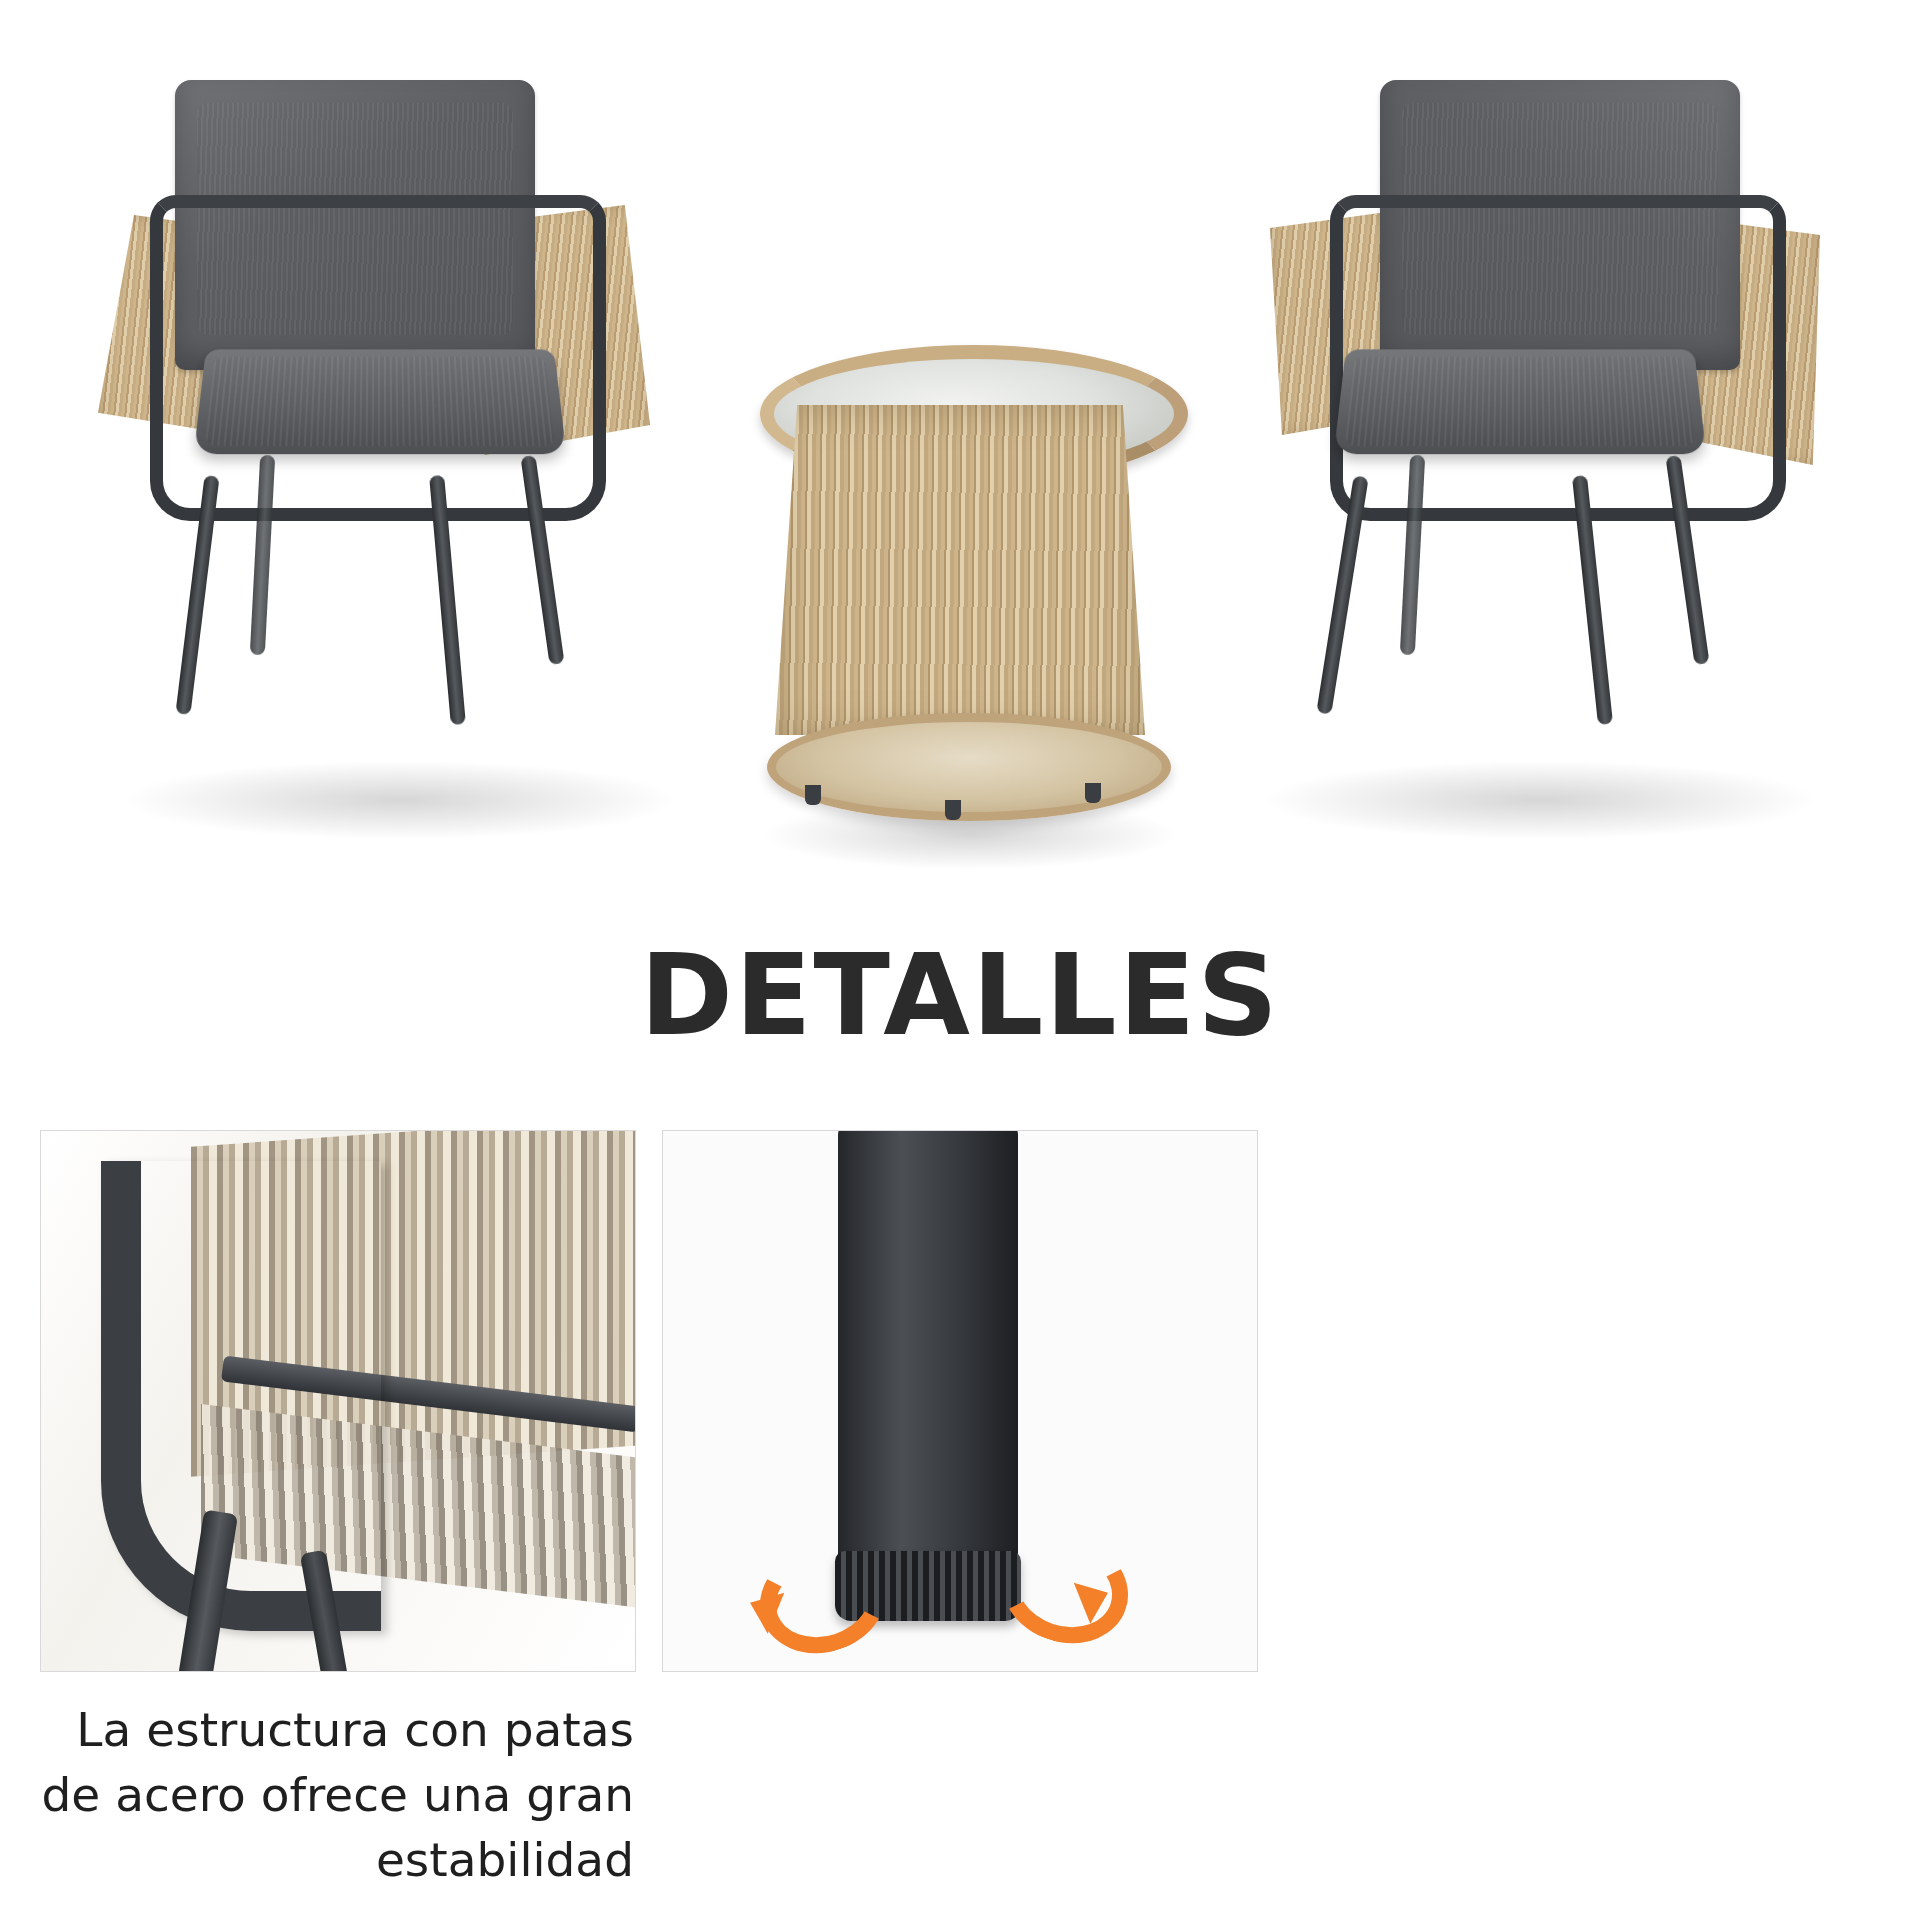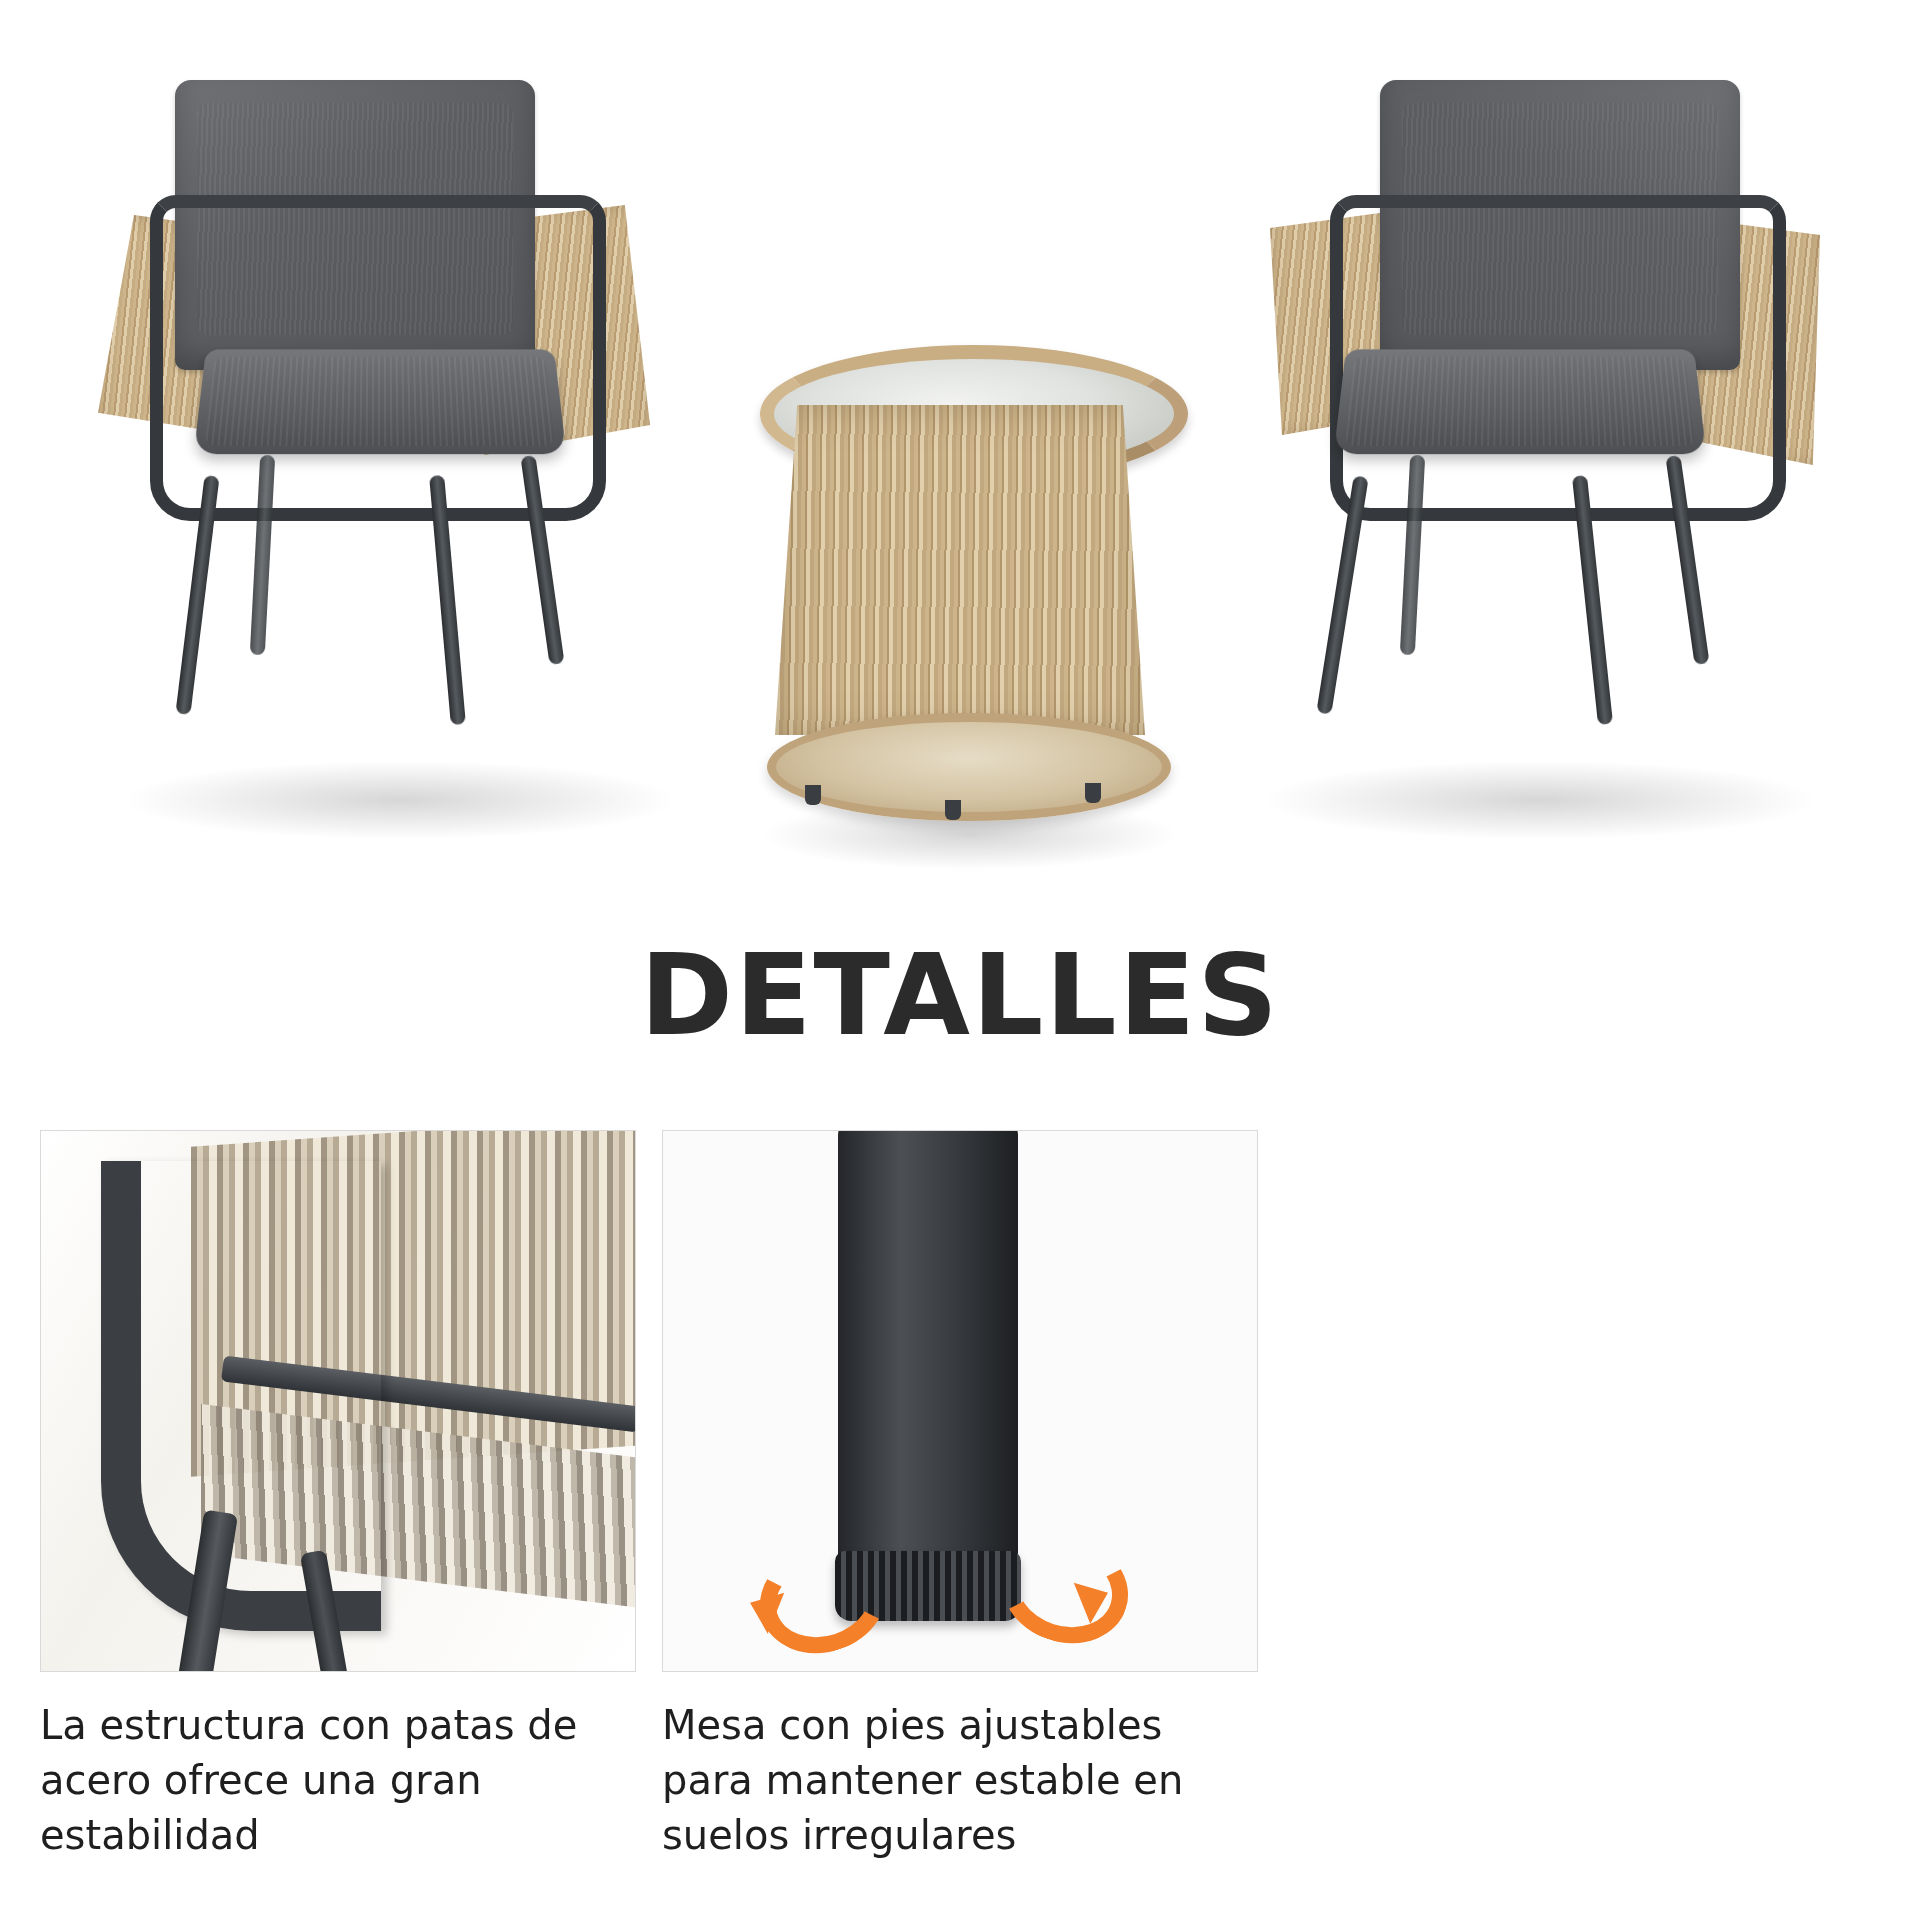--- a/index.html
+++ b/index.html
@@ -196,22 +196,22 @@
   .detail-photo {
     width: 594px;
     height: 540px;
     border: 1px solid #d9d9d9;
     position: relative;
     overflow: hidden;
     background: #ffffff;
   }
   .detail-caption {
     margin-top: 26px;
-    text-align: left;
-    font-size: 40px;
+    text-align: right;
+    font-size: 47px;
     line-height: 1.38;
     color: #1f1f1f;
     font-family: "DejaVu Sans", sans-serif;
   }
 
   
   .ph1-bg {
     position:absolute; inset:0;
     background: linear-gradient(120deg,#ffffff 0%, #f4f2ed 35%, #ffffff 100%);
   }
@@ -386,19 +386,18 @@
     <div class="detail-card">
       <div class="detail-photo">
         <div class="ph2-bg"></div>
         <div class="ph2-tube"></div>
         <div class="ph2-foot"></div>
         <div class="ph2-arc-left"></div>
         <div class="ph2-tip-l"></div>
         <div class="ph2-arc-right"></div>
         <div class="ph2-tip-r"></div>
       </div>
-      <div class="detail-caption">Mesa con pies ajustables para mantener estable en suelos irregulares</div>
     </div>
 
 
   </div>
 
 </div>
 
 </body></html>

